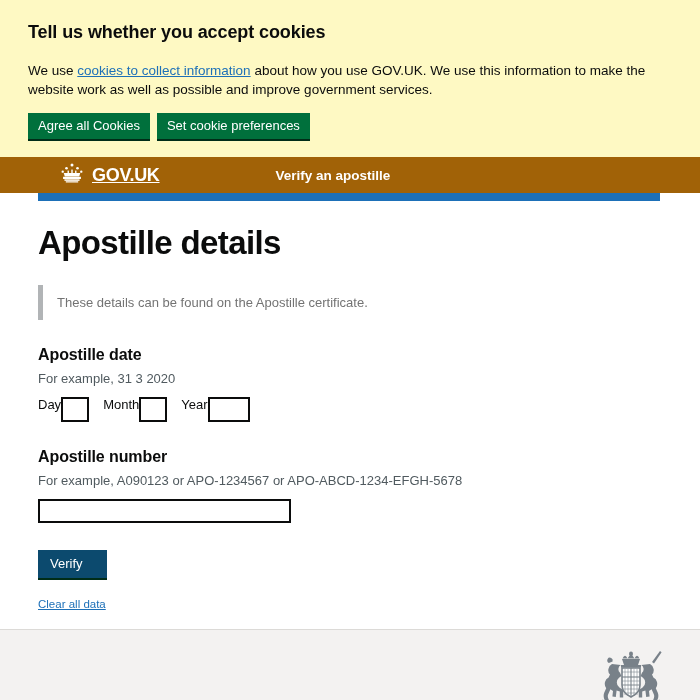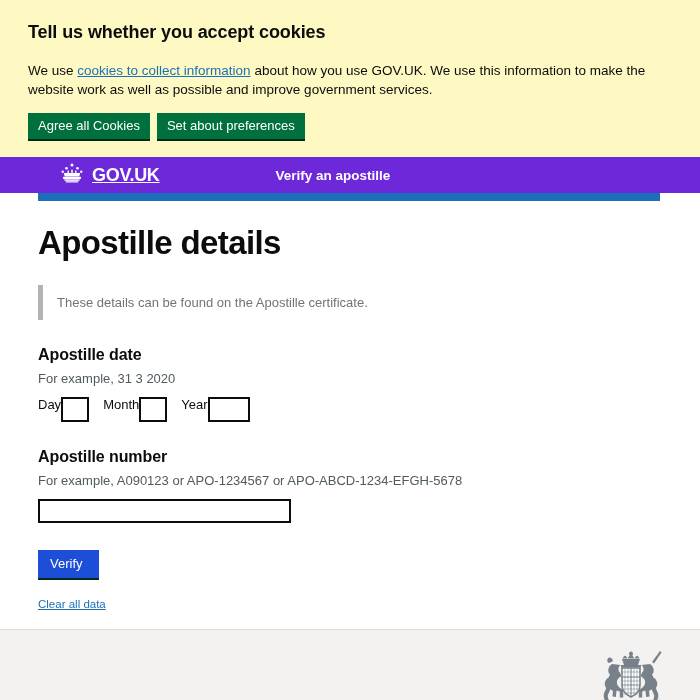--- a/index.html
+++ b/index.html
@@ -46,21 +46,21 @@
     font-size: 13px;
     font-family: "Liberation Sans", sans-serif;
     padding: 6px 10px 7px 10px;
     cursor: pointer;
     line-height: 1;
     text-align: center;
   }
 
   
   .gov-header {
-    background: #6d28d9;
+    background: #a16207;
     height: 36px;
     display: flex;
     align-items: center;
   }
   .header-inner {
     width: 662px;
     margin: 0 auto;
     padding-left: 38px;
     display: flex;
     align-items: center;
@@ -159,27 +159,27 @@
     border: 2px solid #0b0c0c;
     font-size: 13px;
     font-family: "Liberation Sans", sans-serif;
     padding: 2px 4px;
     background: #ffffff;
     display: block;
   }
 
   .submit-btn {
     margin-top: 27px;
-    background: #1d4ed8;
+    background: #0c4a6e;
     color: #ffffff;
     border: 0;
     border-bottom: 2px solid #002d18;
     font-size: 13px;
     font-family: "Liberation Sans", sans-serif;
-    padding: 7px 16px 8px 12px;
+    padding: 7px 24px 8px 12px;
     cursor: pointer;
     display: inline-block;
     line-height: 1;
   }
 
   .clear-link {
     display: inline-block;
     margin-top: 18px;
     font-size: 11.5px;
     color: #1d70b8;
@@ -208,21 +208,21 @@
 </style>
 </head>
 <body>
 
 <div class="cookie-banner">
   <div class="cookie-inner">
     <h2 class="cookie-heading">Tell us whether you accept cookies</h2>
     <p class="cookie-body"><span>We use </span><a href="#" class="cookie-link">cookies to collect information</a><span> about how you use GOV.UK. We use this information to make the website work as well as possible and improve government services.</span></p>
     <div class="cookie-buttons">
       <button class="govuk-button">Agree all Cookies</button>
-      <button class="govuk-button">Set about preferences</button>
+      <button class="govuk-button">Set cookie preferences</button>
     </div>
   </div>
 </div>
 
 <header class="gov-header">
   <div class="header-inner">
     <a href="#" class="logo-wrap">
       <span class="crown-icon">
         <svg width="30" height="22" viewBox="0 0 36 32" fill="#ffffff" aria-hidden="true">
           <circle cx="18" cy="4.5" r="2.2"></circle>

